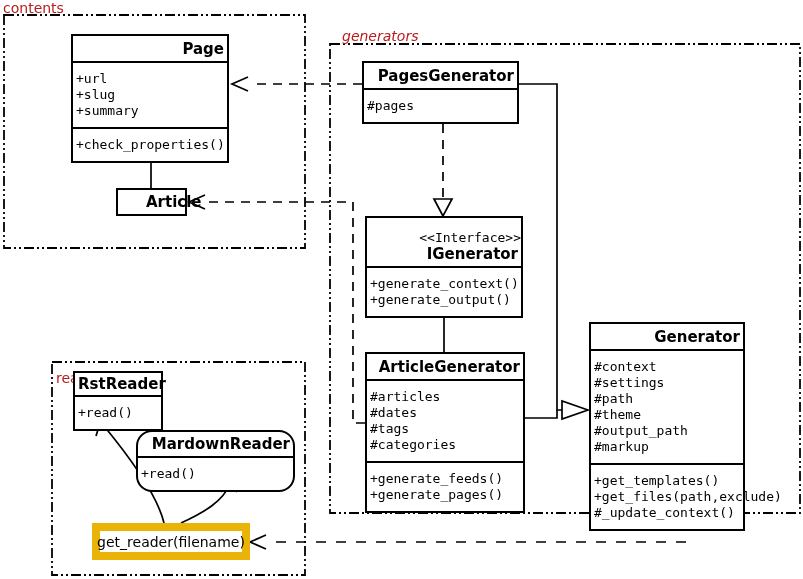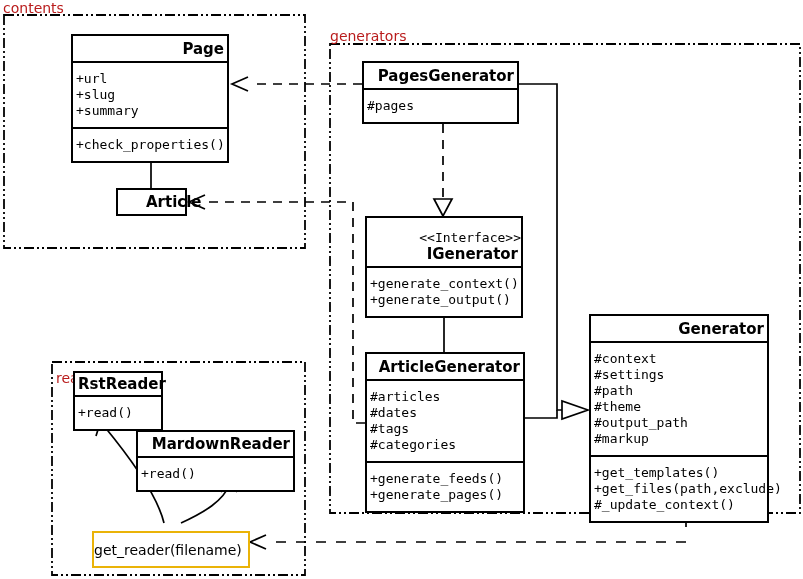--- a/index.html
+++ b/index.html
@@ -46,28 +46,27 @@
   }
   .uml-line {
     font: 13px "DejaVu Sans Mono", "Liberation Mono", monospace;
     line-height: 16px;
     white-space: pre;
   }
   .plain-node {
     position: absolute;
     box-sizing: border-box;
     background: #ffffff;
-    border: 2px solid #eab308;
+    border: 8px solid #eab308;
     color: #000;
     display: flex;
     align-items: center;
-    justify-content: flex-start;
+    justify-content: center;
     font: 14px "DejaVu Sans", "Liberation Sans", sans-serif;
     white-space: nowrap;
-    margin-top: 8px;
   }
 </style>
 </head>
 <body>
 
 <div id="stage">
 
   <svg id="edges" viewBox="0 0 803 579" xmlns="http://www.w3.org/2000/svg">
 
     <rect x="4" y="15" width="301" height="233" fill="none" stroke="#000" stroke-width="1.8" stroke-dasharray="10,3,2,3,2,3"></rect>
@@ -116,21 +115,21 @@
       <polyline points="96,436 101,420 113,429" fill="none" stroke="#000" stroke-width="1.7"></polyline>
     </g>
 
     <g>
       <path d="M 181,523 C 205,512 223,501 230,484" fill="none" stroke="#000" stroke-width="1.7"></path>
       <polyline points="221,492 230,479 237,492" fill="none" stroke="#000" stroke-width="1.7"></polyline>
     </g>
   </svg>
 
   <div class="pkg-label" style="left:3px; top:0px;">contents</div>
-  <div class="pkg-label" style="left:330px; top:28px;">generators</div>
+  <div class="pkg-label" style="left:342px; top:28px;font-style:italic;">generators</div>
   <div class="pkg-label" style="left:56px; top:346px;margin-top:24px;">readers</div>
 
   <div class="uml-class" style="left:71px; top:34px; width:158px;">
     <div class="uml-title">Page</div>
     <div class="uml-sec">
       <div class="uml-line">+url</div>
       <div class="uml-line">+slug</div>
       <div class="uml-line">+summary</div>
     </div>
     <div class="uml-sec">
@@ -165,21 +164,21 @@
       <div class="uml-line">#dates</div>
       <div class="uml-line">#tags</div>
       <div class="uml-line">#categories</div>
     </div>
     <div class="uml-sec">
       <div class="uml-line">+generate_feeds()</div>
       <div class="uml-line">+generate_pages()</div>
     </div>
   </div>
 
-  <div class="uml-class" style="left:589px; top:314px; width:180px;">
+  <div class="uml-class" style="left:589px; top:322px; width:156px;">
     <div class="uml-title">Generator</div>
     <div class="uml-sec">
       <div class="uml-line">#context</div>
       <div class="uml-line">#settings</div>
       <div class="uml-line">#path</div>
       <div class="uml-line">#theme</div>
       <div class="uml-line">#output_path</div>
       <div class="uml-line">#markup</div>
     </div>
     <div class="uml-sec">
@@ -189,21 +188,21 @@
     </div>
   </div>
 
   <div class="uml-class" style="left:73px; top:371px; width:90px;">
     <div class="uml-title" style="padding:2px 3px;">RstReader</div>
     <div class="uml-sec">
       <div class="uml-line">+read()</div>
     </div>
   </div>
 
-  <div class="uml-class" style="left:136px; top:430px; width:159px;">
+  <div class="uml-class" style="left:136px; top:430px; width:159px;border-radius:16px;">
     <div class="uml-title" style="padding:3px 3px;">MardownReader</div>
     <div class="uml-sec">
       <div class="uml-line">+read()</div>
     </div>
   </div>
 
   <div class="plain-node" style="left:92px; top:523px; width:158px; height:37px;">
     <span>get_reader(filename)</span>
   </div>
 

